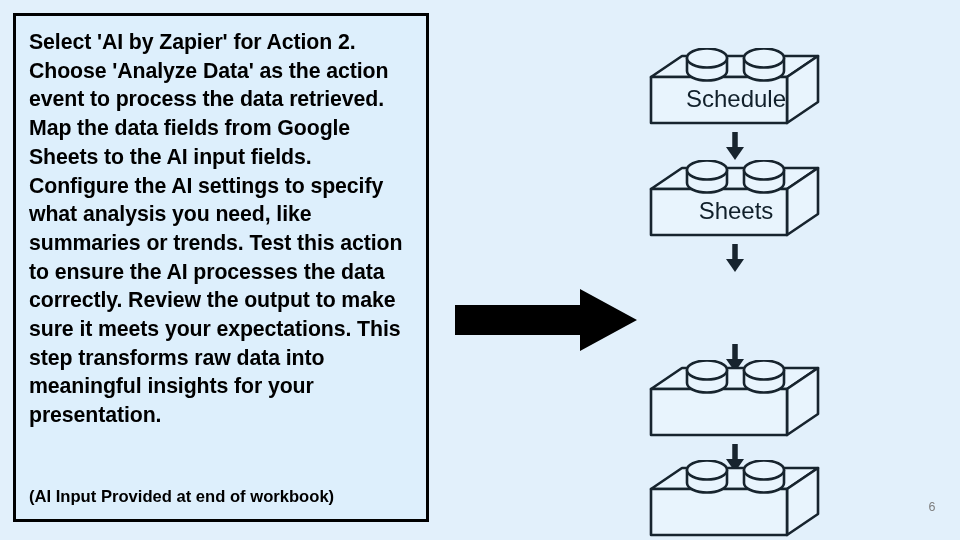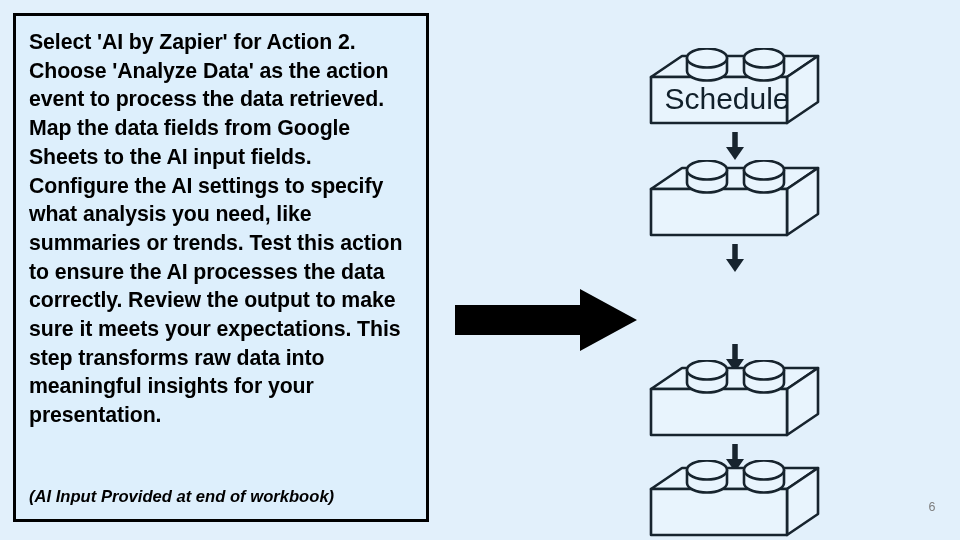--- a/index.html
+++ b/index.html
@@ -45,21 +45,20 @@
     white-space: pre-wrap;
   }
   #note-text {
     position: absolute;
     left: 13px;
     bottom: 12px;
     right: 10px;
     font-size: 16.6px;
     line-height: 20px;
     font-weight: bold;
-    font-style: italic;
     color: #000000;
     margin: 0;
   }
 
   
   #big-arrow {
     position: absolute;
     left: 455px;
     top: 289px;
     width: 182px;
@@ -82,25 +81,25 @@
   }
   .brick-svg {
     position: absolute;
     left: 0;
     top: 0;
     width: 178px;
     height: 82px;
   }
   .brick-label {
     position: absolute;
-    left: 11px;
+    left: 20px;
     top: 38px;
     width: 140px;
     text-align: center;
-    font-size: 30px;
+    font-size: 24px;
     line-height: 26px;
     color: #11202b;
     font-weight: normal;
     pointer-events: none;
   }
   .connector {
     position: absolute;
     left: 0;
     width: 178px;
     height: 30px;
@@ -159,20 +158,21 @@
     <div class="brick-slot" style="top:112px;">
       <svg class="brick-svg" viewBox="0 0 178 82" xmlns="http://www.w3.org/2000/svg">
         <polygon points="5,29 36,8 172,8 141,29" fill="#e8f4fd" stroke="#17242e" stroke-width="2.6" stroke-linejoin="round"></polygon>
         <polygon points="141,29 172,8 172,54 141,75" fill="#e8f4fd" stroke="#17242e" stroke-width="2.6" stroke-linejoin="round"></polygon>
         <rect x="5" y="29" width="136" height="46" fill="#e8f4fd" stroke="#17242e" stroke-width="2.6" stroke-linejoin="round"></rect>
         <path d="M41,10 v13 a20,9.5 0 0 0 40,0 v-13" fill="#e8f4fd" stroke="#17242e" stroke-width="2.6" stroke-linejoin="round"></path>
         <ellipse cx="61" cy="10" rx="20" ry="9.5" fill="#e8f4fd" stroke="#17242e" stroke-width="2.6"></ellipse>
         <path d="M98,10 v13 a20,9.5 0 0 0 40,0 v-13" fill="#e8f4fd" stroke="#17242e" stroke-width="2.6" stroke-linejoin="round"></path>
         <ellipse cx="118" cy="10" rx="20" ry="9.5" fill="#e8f4fd" stroke="#17242e" stroke-width="2.6"></ellipse>
       </svg>
+      <div class="brick-label">Sheets</div>
     </div>
 
     <svg class="connector" style="top:194px;" viewBox="0 0 178 30" xmlns="http://www.w3.org/2000/svg">
       <line x1="89" y1="2" x2="89" y2="20" stroke="#17242e" stroke-width="5.5"></line>
       <polygon points="80,17 98,17 89,30" fill="#17242e"></polygon>
     </svg>
 
 
     <svg class="connector" style="top:294px;" viewBox="0 0 178 30" xmlns="http://www.w3.org/2000/svg">
       <line x1="89" y1="2" x2="89" y2="20" stroke="#17242e" stroke-width="5.5"></line>

